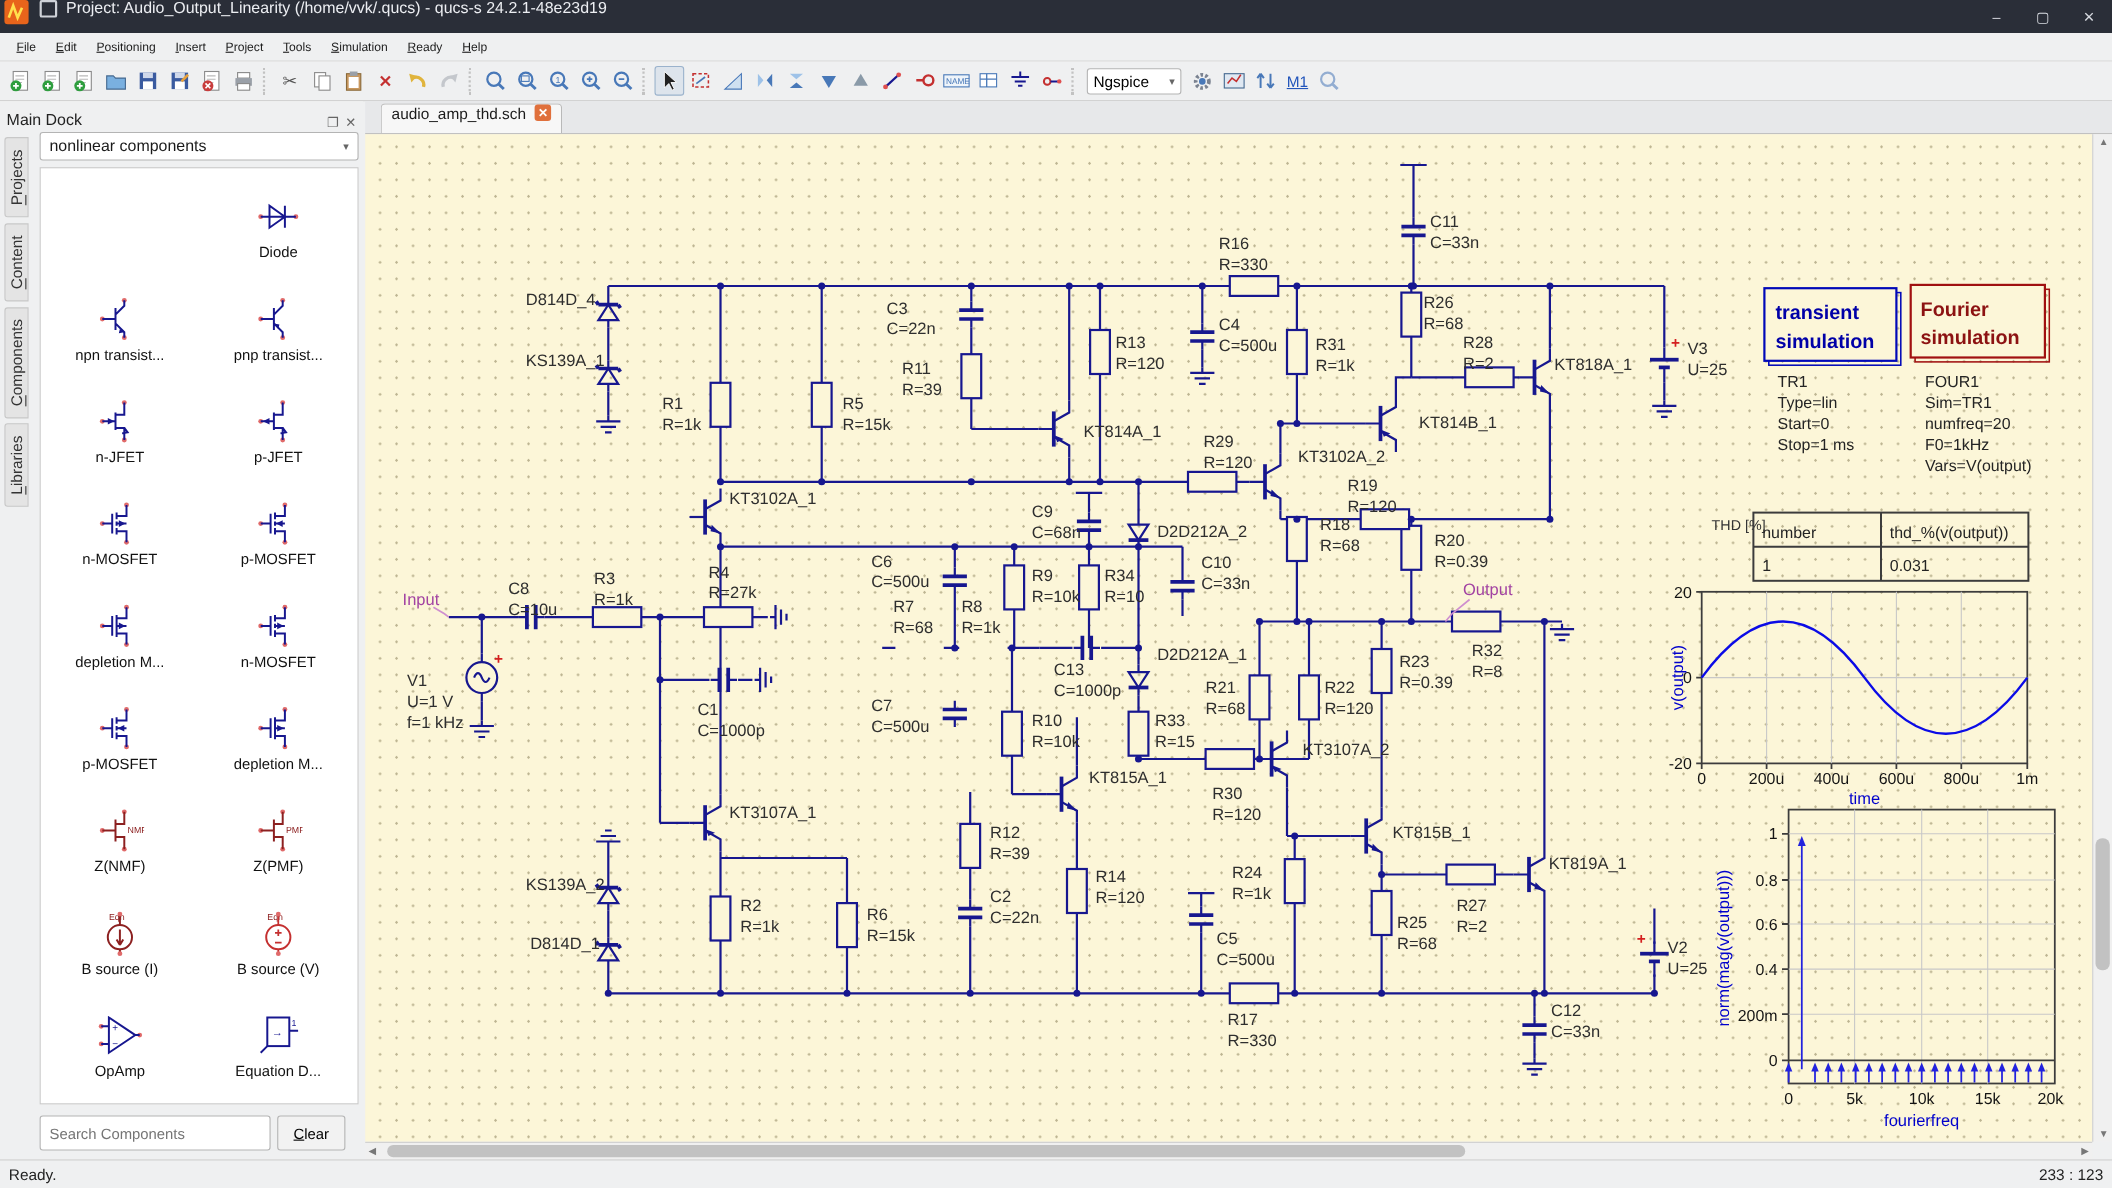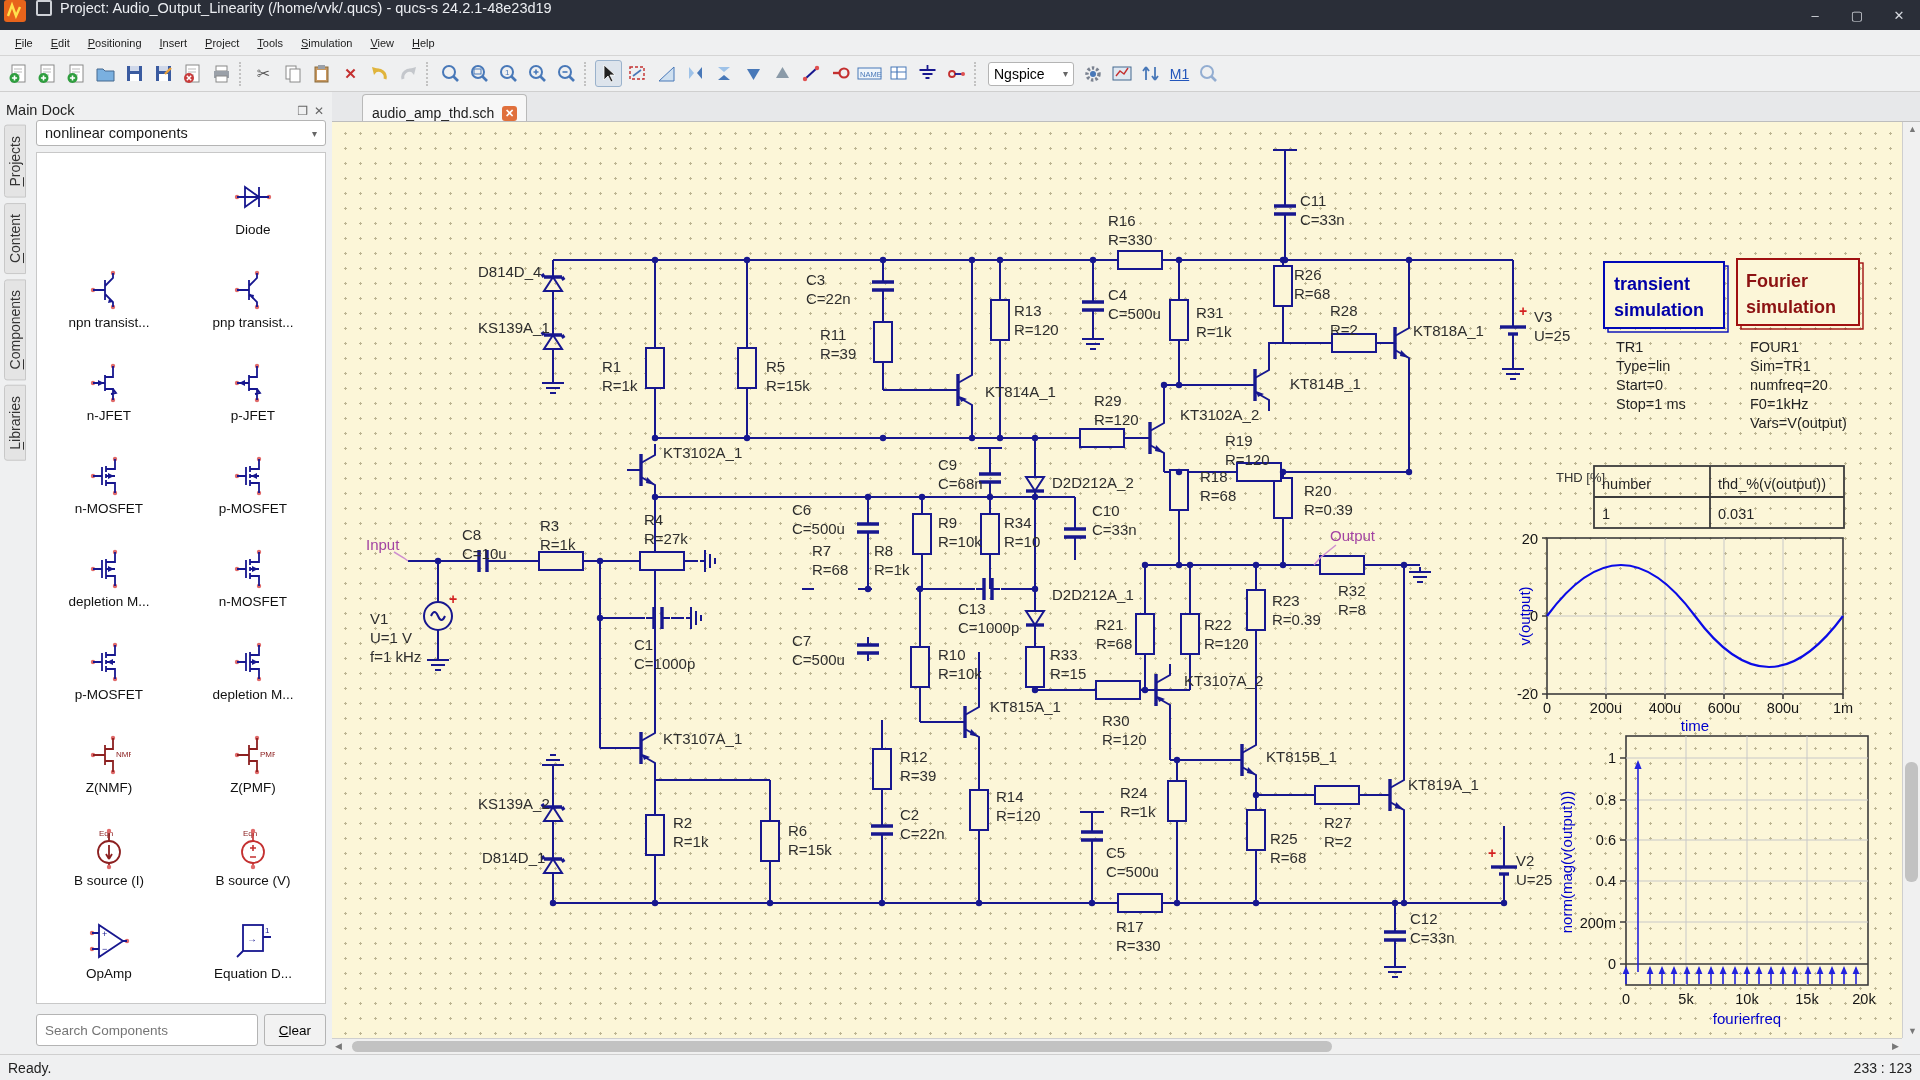--- a/index.html
+++ b/index.html
@@ -29,27 +29,27 @@
   .dockbtn{margin-left:6px;color:#666;font-size:12px}
   #dockhead .sp{flex:1}
   #vtabs{position:absolute;left:0;top:28px;width:34px;bottom:0}
   .vtab{writing-mode:vertical-rl;transform:rotate(180deg);background:#e4e4e4;border:1px solid #c8c8c8;border-radius:0 3px 3px 0;padding:10px 2px;margin:5px 4px;font-size:14px;color:#333;text-align:center}
   .vtab::first-letter{text-decoration:underline}
   #dockbody{position:absolute;left:36px;top:28px;right:4px;bottom:0}
   #combo{height:26px;border:1px solid #b4b4b4;border-radius:3px;background:#fff;display:flex;align-items:center;justify-content:space-between;font-size:14.5px;padding:0 8px;color:#1a1a1a}
   #complist{position:absolute;left:0;right:0;top:32px;bottom:50px;background:#fff;border:1px solid #c8c8c8;overflow:hidden;display:grid;grid-template-columns:1fr 1fr;grid-auto-rows:93px;padding-top:6px}
   .citem{display:flex;flex-direction:column;align-items:center;justify-content:center}
   .citem .clab{font-size:13.5px;color:#111;margin-top:3px;white-space:nowrap}
-  #searchrow{position:absolute;left:0;right:0;bottom:8px;height:32px;display:flex;gap:6px}
+  #searchrow{position:absolute;left:0;right:12px;bottom:8px;height:32px;display:flex;gap:6px}
   #searchinput{flex:1;border:1px solid #b4b4b4;border-radius:3px;font-size:13.5px;padding:0 8px;color:#333;background:#fff}
   #clearbtn{width:62px;border:1px solid #b4b4b4;border-radius:3px;background:#f2f2f2;font-size:13.5px}
   #clearbtn::first-letter{text-decoration:underline}
   
   #tabbar{position:absolute;left:332px;top:92px;width:1588px;height:30px;background:#e7e8ea;border-bottom:1px solid #bdbdbd;display:flex;align-items:flex-end}
-  #schtab{height:27px;margin-left:30px;background:#f7f7f7;border:1px solid #b9b9b9;border-bottom:none;border-radius:4px 4px 0 0;display:flex;align-items:flex-end;padding:0 9px;font-size:14px;color:#1a1a1a;gap:8px}
+  #schtab{height:27px;margin-left:14px;background:#f7f7f7;border:1px solid #b9b9b9;border-bottom:none;border-radius:4px 4px 0 0;display:flex;align-items:flex-start;padding:0 9px;font-size:14px;color:#1a1a1a;gap:8px}
   .tabclose{color:#fff;background:#e0703c;border-radius:3px;font-size:11px;width:15px;height:15px;display:flex;align-items:center;justify-content:center;font-weight:bold}
   
   #canvas{position:absolute;left:332px;top:122px;width:1570px;height:916px;background-color:#fcf6d8;background-image:radial-gradient(circle,#bdb592 1px,rgba(0,0,0,0) 1.3px);background-size:15px 15px;background-position:6px 4px;overflow:hidden}
   #canvas svg{position:absolute;left:0;top:0}
   
   #vscroll{position:absolute;left:1902px;top:122px;width:18px;height:916px;background:#f0f0f0;border-left:1px solid #cfcfcf}
   #vthumb{position:absolute;left:2px;top:640px;width:13px;height:120px;background:#c2c2c2;border-radius:6px}
   #hscroll{position:absolute;left:332px;top:1038px;width:1570px;height:16px;background:#f0f0f0;border-top:1px solid #cfcfcf}
   #hthumb{position:absolute;left:20px;top:2px;width:980px;height:11px;background:#c2c2c2;border-radius:6px}
   .scar{position:absolute;color:#777;font-size:9px}
@@ -123,21 +123,21 @@
 </div>
 
 <div id="menubar">
   <span class="menu-item">File</span>
   <span class="menu-item">Edit</span>
   <span class="menu-item">Positioning</span>
   <span class="menu-item">Insert</span>
   <span class="menu-item">Project</span>
   <span class="menu-item">Tools</span>
   <span class="menu-item">Simulation</span>
-  <span class="menu-item">View</span>
+  <span class="menu-item">Ready</span>
   <span class="menu-item">Help</span>
 </div>
 
 <div id="toolbar">
   <div class="tbtn">
       <svg width="21" height="21">
         <use href="#t-doc"></use>
         <use href="#t-plus"></use>
       </svg>
     </div>

